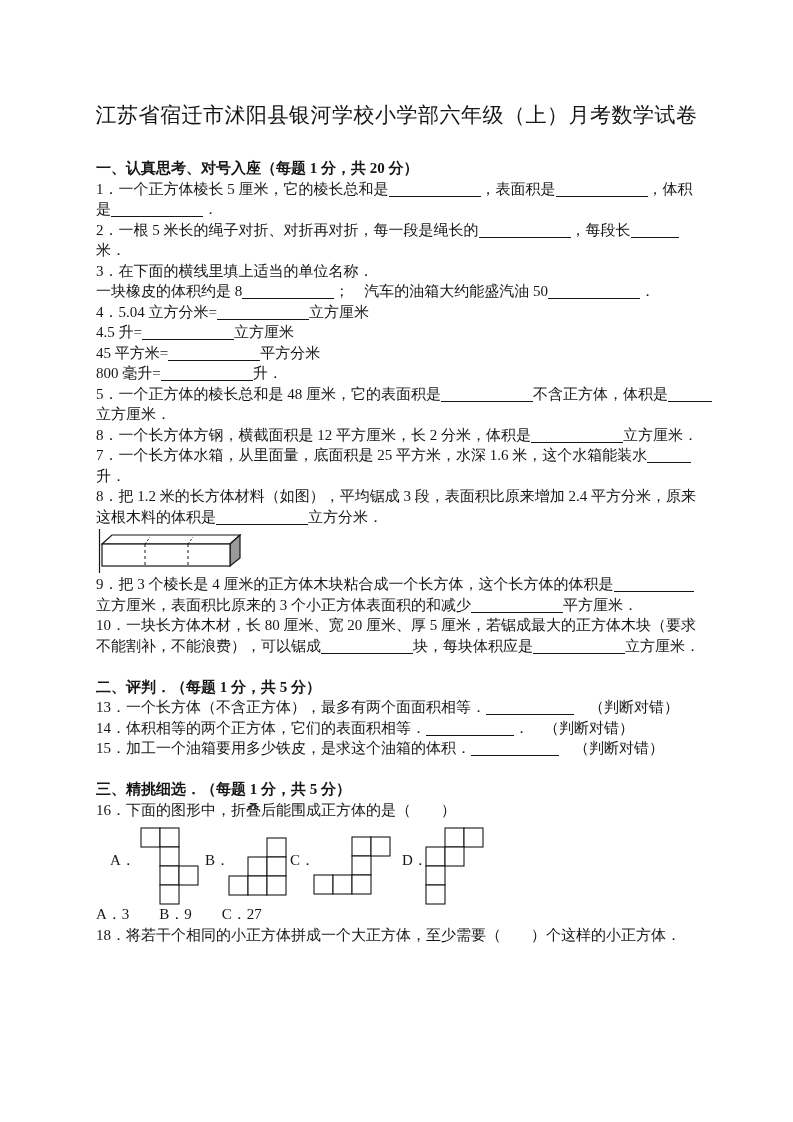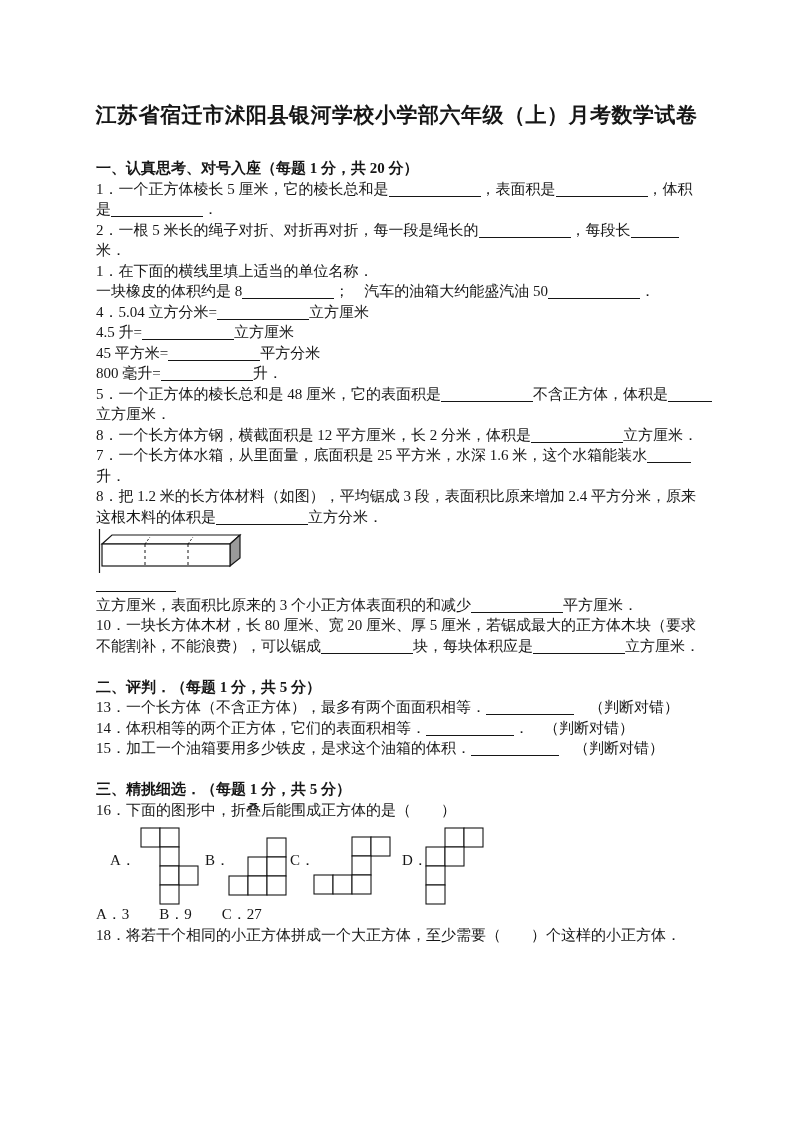--- a/index.html
+++ b/index.html
@@ -7,21 +7,21 @@
     position:relative;
     width:793px;height:1122px;
     background:#ffffff;
     color:#161616;
     font-family:"Liberation Serif","DejaVu Serif",serif;
     overflow:hidden;
   }
   .title{
     position:absolute;top:101px;left:0;width:100%;
     margin:0;text-align:center;
-    font-size:21px;font-weight:bold;letter-spacing:0.5px;
+    font-size:21px;font-weight:normal;letter-spacing:0.5px;
   }
   .content{position:absolute;left:96px;top:158px;width:614px;}
   .line{height:20.5px;line-height:20.5px;font-size:15px;white-space:nowrap;}
   .heading{font-weight:bold;}
   .spacer{height:20.5px;}
   .blank{
     display:inline-block;height:12px;
     border-bottom:1.3px solid #161616;
     vertical-align:-3px;
   }
@@ -35,21 +35,21 @@
 <body>
 
 <div class="page">
   <h1 class="title">江苏省宿迁市沭阳县银河学校小学部六年级（上）月考数学试卷</h1>
   <div class="content" id="content">
       <div class="line heading"><span>一、认真思考、对号入座（每题 1 分，共 20 分）</span></div>
       <div class="line"><span>1．一个正方体棱长 5 厘米，它的棱长总和是</span><span class="blank" style="width: 92px;"></span><span>，表面积是</span><span class="blank" style="width: 92px;"></span><span>，体积</span></div>
       <div class="line"><span>是</span><span class="blank" style="width: 92px;"></span><span>．</span></div>
       <div class="line"><span>2．一根 5 米长的绳子对折、对折再对折，每一段是绳长的</span><span class="blank" style="width: 92px;"></span><span>，每段长</span><span class="blank" style="width: 48px;"></span></div>
       <div class="line"><span>米．</span></div>
-      <div class="line"><span>1．在下面的横线里填上适当的单位名称．</span></div>
+      <div class="line"><span>3．在下面的横线里填上适当的单位名称．</span></div>
       <div class="line"><span>一块橡皮的体积约是 8</span><span class="blank" style="width: 92px;"></span><span>；　汽车的油箱大约能盛汽油 50</span><span class="blank" style="width: 92px;"></span><span>．</span></div>
       <div class="line"><span>4．5.04 立方分米=</span><span class="blank" style="width: 92px;"></span><span>立方厘米</span></div>
       <div class="line"><span>4.5 升=</span><span class="blank" style="width: 92px;"></span><span>立方厘米</span></div>
       <div class="line"><span>45 平方米=</span><span class="blank" style="width: 92px;"></span><span>平方分米</span></div>
       <div class="line"><span>800 毫升=</span><span class="blank" style="width: 92px;"></span><span>升．</span></div>
       <div class="line"><span>5．一个正方体的棱长总和是 48 厘米，它的表面积是</span><span class="blank" style="width: 92px;"></span><span>不含正方体，体积是</span><span class="blank" style="width: 44px;"></span></div>
       <div class="line"><span>立方厘米．</span></div>
       <div class="line"><span>8．一个长方体方钢，横截面积是 12 平方厘米，长 2 分米，体积是</span><span class="blank" style="width: 92px;"></span><span>立方厘米．</span></div>
       <div class="line"><span>7．一个长方体水箱，从里面量，底面积是 25 平方米，水深 1.6 米，这个水箱能装水</span><span class="blank" style="width: 44px;"></span></div>
       <div class="line"><span>升．</span></div>
@@ -60,21 +60,21 @@
           <line x1="3.5" y1="2" x2="3.5" y2="46" stroke="#161616" stroke-width="1.2"></line>
           <polygon points="6,17 16,8 144,8 134,17" fill="#ffffff" stroke="#161616" stroke-width="1.2"></polygon>
           <polygon points="134,17 144,8 144,31 134,39" fill="#9a9a9a" stroke="#161616" stroke-width="1.2"></polygon>
           <rect x="6" y="17" width="128" height="22" fill="#ffffff" stroke="#161616" stroke-width="1.2"></rect>
           <line x1="49" y1="17" x2="49" y2="39" stroke="#161616" stroke-width="1" stroke-dasharray="3,3"></line>
           <line x1="92" y1="17" x2="92" y2="39" stroke="#161616" stroke-width="1" stroke-dasharray="3,3"></line>
           <line x1="49" y1="17" x2="54" y2="10" stroke="#161616" stroke-width="1" stroke-dasharray="2,2"></line>
           <line x1="92" y1="17" x2="97" y2="10" stroke="#161616" stroke-width="1" stroke-dasharray="2,2"></line>
         </svg>
       </div>
-      <div class="line"><span class="blank" style="width: 80px;"></span></div>
+      <div class="line"><span>9．把 3 个棱长是 4 厘米的正方体木块粘合成一个长方体，这个长方体的体积是</span><span class="blank" style="width: 80px;"></span></div>
       <div class="line"><span>立方厘米，表面积比原来的 3 个小正方体表面积的和减少</span><span class="blank" style="width: 92px;"></span><span>平方厘米．</span></div>
       <div class="line"><span>10．一块长方体木材，长 80 厘米、宽 20 厘米、厚 5 厘米，若锯成最大的正方体木块（要求</span></div>
       <div class="line"><span>不能割补，不能浪费），可以锯成</span><span class="blank" style="width: 92px;"></span><span>块，每块体积应是</span><span class="blank" style="width: 92px;"></span><span>立方厘米．</span></div>
       <div class="spacer"></div>
       <div class="line heading"><span>二、评判．（每题 1 分，共 5 分）</span></div>
       <div class="line"><span>13．一个长方体（不含正方体），最多有两个面面积相等．</span><span class="blank" style="width: 88px;"></span><span>　（判断对错）</span></div>
       <div class="line"><span>14．体积相等的两个正方体，它们的表面积相等．</span><span class="blank" style="width: 88px;"></span><span>．　（判断对错）</span></div>
       <div class="line"><span>15．加工一个油箱要用多少铁皮，是求这个油箱的体积．</span><span class="blank" style="width: 88px;"></span><span>　（判断对错）</span></div>
       <div class="spacer"></div>
       <div class="line heading"><span>三、精挑细选．（每题 1 分，共 5 分）</span></div>

